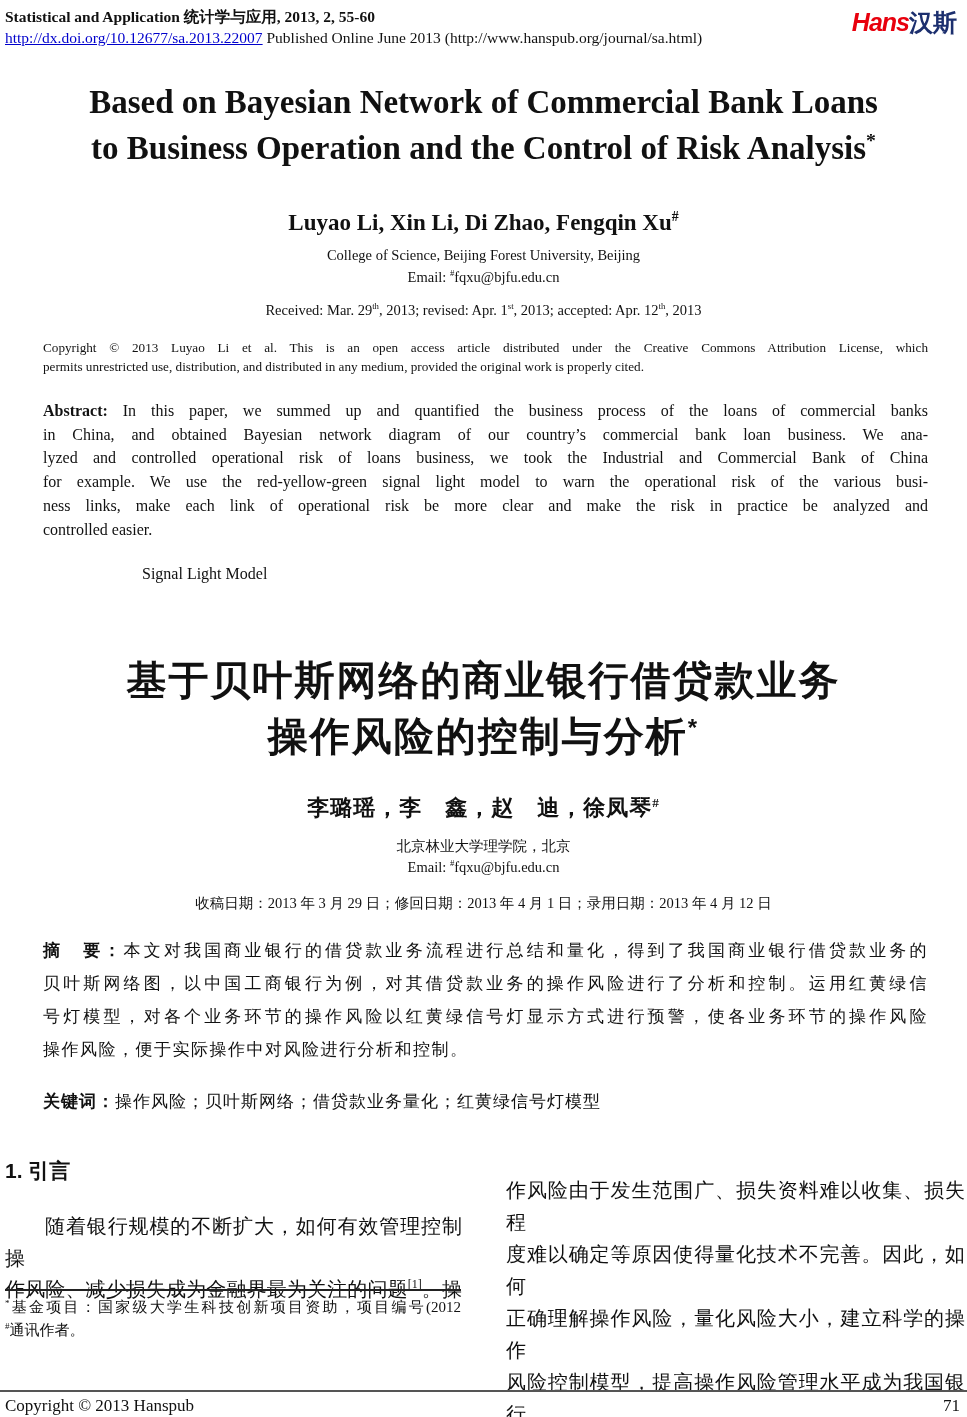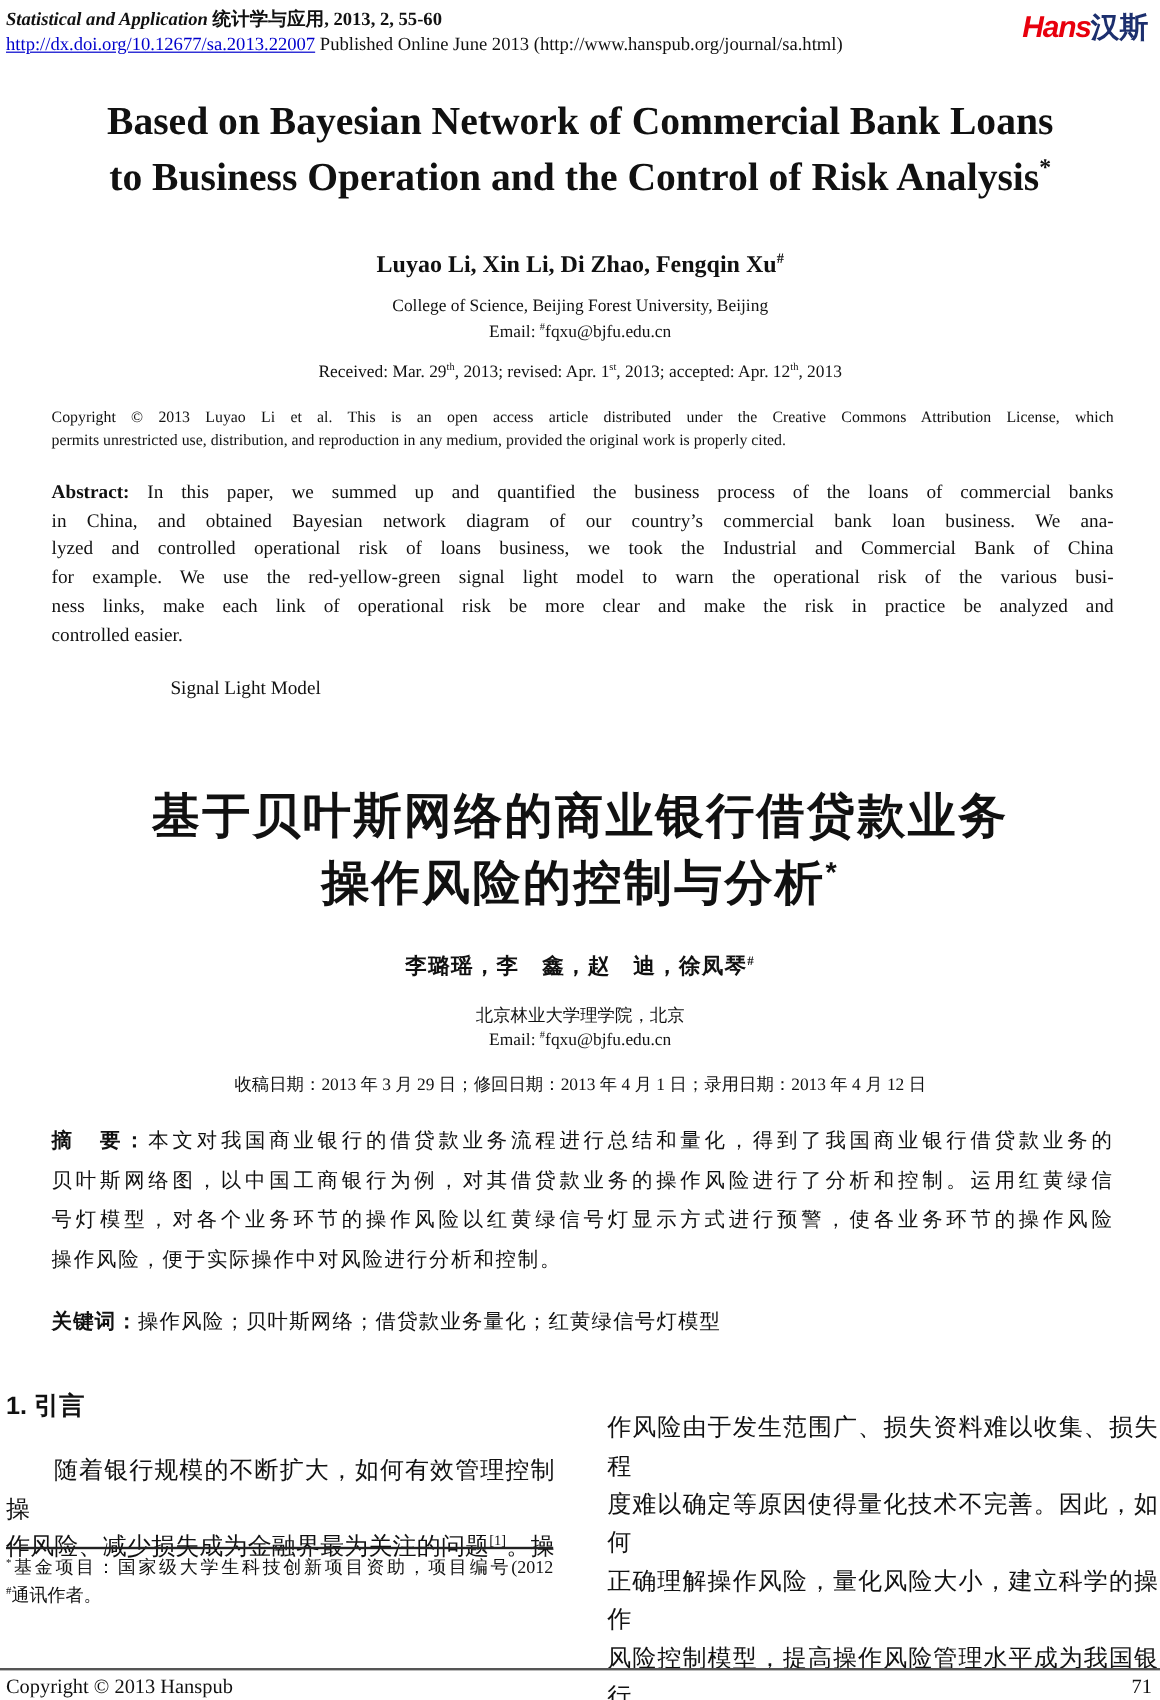--- a/index.html
+++ b/index.html
@@ -8,45 +8,45 @@
     font-family:"Liberation Serif","DejaVu Serif",serif; color:#111;
     overflow:hidden;
   }
   .abs { position:absolute; }
   .center { left:0; width:100%; text-align:center; }
   .just { text-align:justify; text-align-last:justify; }
   sup.mk { font-size:60%; vertical-align:super; line-height:0; }
 
   
   #hdr { left:5px; top:6px; font-size:15.5px; line-height:21px; }
-  #hdr .jit { font-style:italic; font-weight:bold; }
+  #hdr .jit { font-weight:bold; }
   #hdr .jzh { font-weight:bold; }
   #hdr .doi { color:#0000cc; text-decoration:underline; cursor:pointer; }
   #hdr .pub { color:#111; }
   #logo { right:10px; top:7px; font-family:"Liberation Sans","DejaVu Sans",sans-serif; white-space:nowrap; }
   #logo .hans { color:#e8000d; font-style:italic; font-weight:bold; font-size:25px; letter-spacing:-1px; }
   #logo .hzh  { color:#1c2f6e; font-weight:bold; font-size:24px; }
 
   
   #title { top:79px; font-size:33px; font-weight:bold; line-height:46px; }
-  #authors { top:210px; font-size:20px; font-weight:bold; }
+  #authors { top:210px; font-size:23px; font-weight:bold; }
   #affil { top:247px; font-size:14.5px; }
   #email { top:269px; font-size:14.5px; }
   #received { top:302px; font-size:14.5px; }
 
   #copyright { top:338px; left:43px; width:885px; font-size:13.2px; line-height:19.2px; }
   #abstract { top:399px; left:43px; width:885px; font-size:16px; line-height:23.7px; }
   #abstract b, #keywords b, #zhabstract b, #zhkeywords b { font-weight:bold; }
   #keywords { top:562px; left:43px; width:885px; font-size:16px; line-height:24px; }
   #keywords .kw2 { margin-left:99px; }
 
   
   #zhtitle { top:652px; font-size:40px; font-weight:bold; line-height:56px;
              font-family:"Liberation Sans","DejaVu Sans",sans-serif; letter-spacing:2px; }
-  #zhauthors { top:793px; font-size:18px; font-weight:bold; letter-spacing:1px; }
+  #zhauthors { top:793px; font-size:22px; font-weight:bold; letter-spacing:1px; }
   #zhaffil { top:837px; font-size:14.5px; }
   #zhemail { top:859px; font-size:14.5px; }
   #zhdates { top:894px; font-size:14.5px; }
   #zhabstract { top:934px; left:43px; width:885px; font-size:17px; line-height:33px; letter-spacing:1.5px; }
   #zhkeywords { top:1090px; left:43px; width:885px; font-size:17px; letter-spacing:1px; }
 
   
   #sec1 { left:5px; top:1157px; font-size:21px; font-weight:bold;
           font-family:"Liberation Sans","DejaVu Sans",sans-serif; }
   #colL { left:5px; top:1211px; width:457px; font-size:20px; line-height:31.5px; }
@@ -91,21 +91,21 @@
   <div class="abs center" id="affil">College of Science, Beijing Forest University, Beijing</div>
   <div class="abs center" id="email">
     <span>Email: </span><sup class="mk">#</sup><span>fqxu@bjfu.edu.cn</span>
   </div>
   <div class="abs center" id="received">
     <span>Received: Mar. 29</span><sup class="mk">th</sup><span>, 2013; revised: Apr. 1</span><sup class="mk">st</sup><span>, 2013; accepted: Apr. 12</span><sup class="mk">th</sup><span>, 2013</span>
   </div>
 
   <div class="abs" id="copyright">
     <div class="just">Copyright © 2013 Luyao Li et al. This is an open access article distributed under the Creative Commons Attribution License, which</div>
-    <div>permits unrestricted use, distribution, and reproduction in any medium, provided the original work is properly cited.</div>
+    <div>permits unrestricted use, distribution, and distributed in any medium, provided the original work is properly cited.</div>
   </div>
 
   <div class="abs" id="abstract">
     <div class="just"><b>Abstract:</b><span> In this paper, we summed up and quantified the business process of the loans of commercial banks</span></div>
     <div class="just">in China, and obtained Bayesian network diagram of our country’s commercial bank loan business. We ana-</div>
     <div class="just">lyzed and controlled operational risk of loans business, we took the Industrial and Commercial Bank of China</div>
     <div class="just">for example. We use the red-yellow-green signal light model to warn the operational risk of the various busi-</div>
     <div class="just">ness links, make each link of operational risk be more clear and make the risk in practice be analyzed and</div>
     <div>controlled easier.</div>
   </div>

